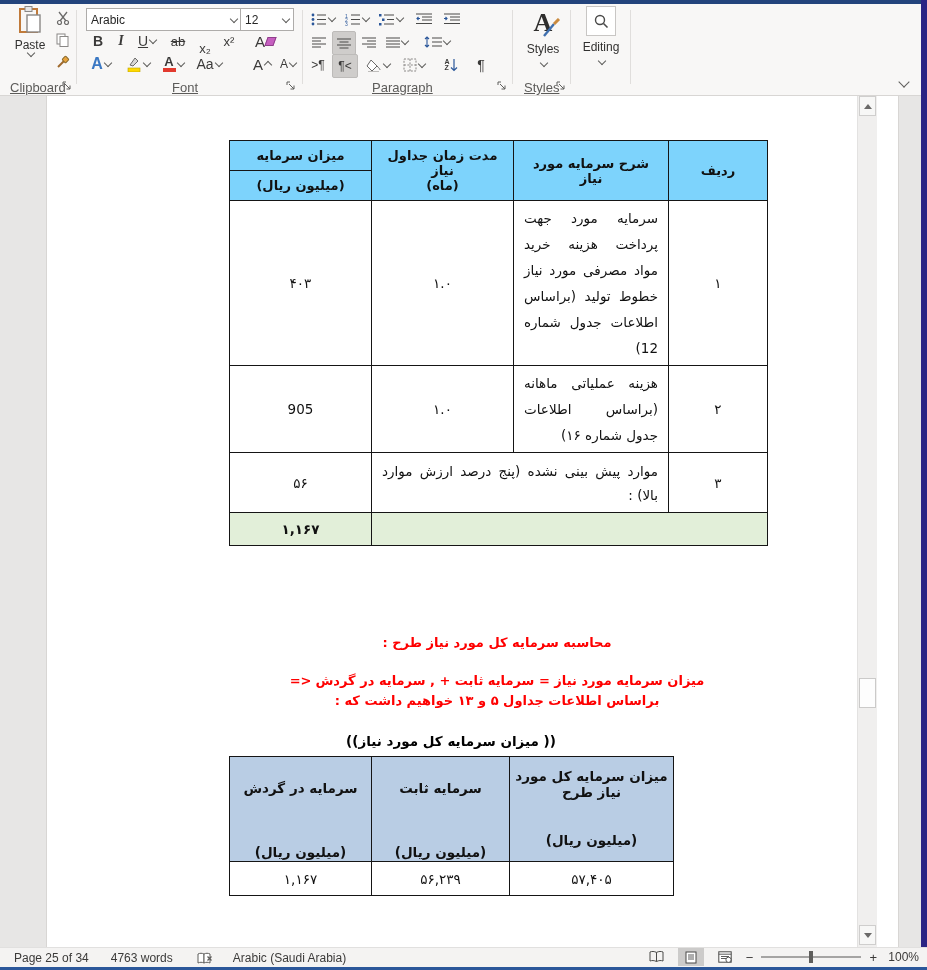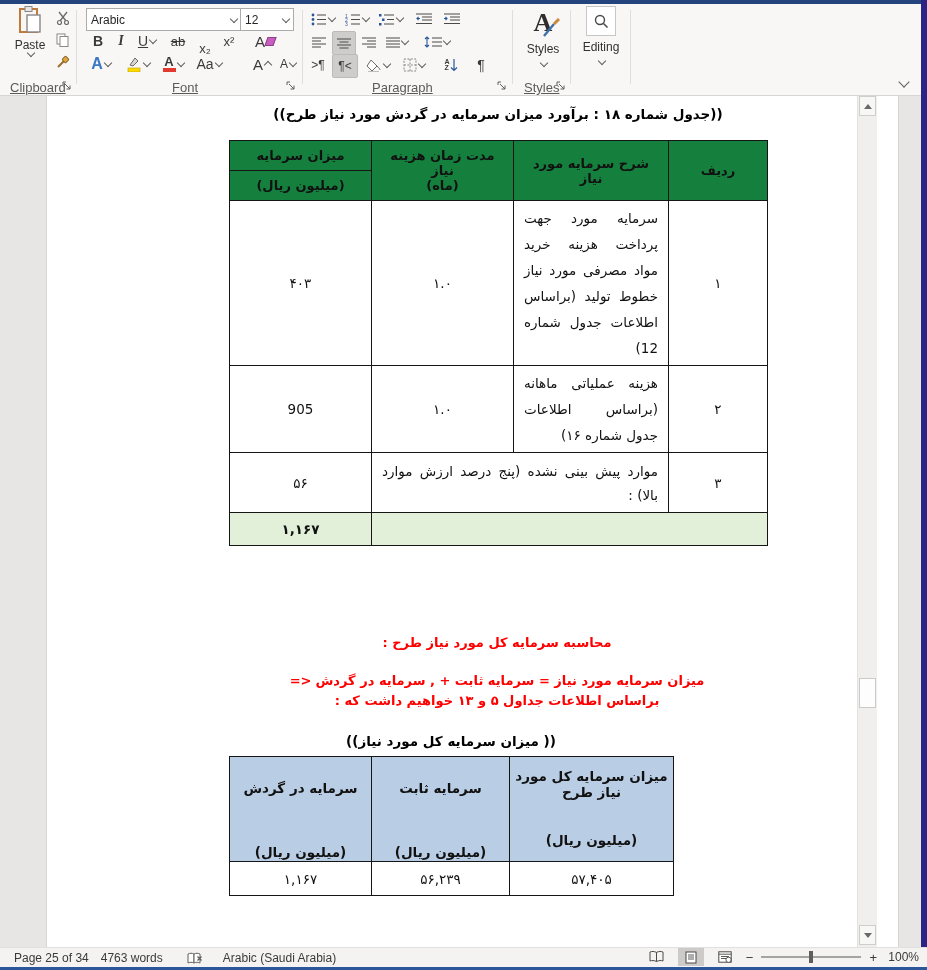--- a/index.html
+++ b/index.html
@@ -22,21 +22,21 @@
   #paste-btn .lbl{font-size:12px;color:#323130;margin-top:4px;}
   .mini{position:absolute;width:22px;height:20px;display:flex;align-items:center;justify-content:center;cursor:pointer;}
   
   #canvas{position:absolute;left:0;top:95px;width:921px;height:852px;background:#e7e6e5;}
   #page{position:absolute;left:46px;top:0;width:851px;height:852px;background:#fff;border-left:1px solid #d8d6d4;border-right:1px solid #d8d6d4;}
   .fa{font-family:"DejaVu Sans",sans-serif;}
   
   #t1-title{position:absolute;left:182px;top:11px;width:538px;text-align:center;font-weight:bold;font-size:13.5px;color:#000;}
   #t1{position:absolute;left:182px;top:45px;border-collapse:collapse;table-layout:fixed;direction:rtl;}
   #t1 td{border:1px solid #151515;text-align:center;vertical-align:middle;font-size:13.5px;color:#111;padding:2px 6px;}
-  #t1 .hd{background:#15803d;font-weight:bold;font-size:13px;}
+  #t1 .hd{background:#7dd3fc;font-weight:bold;font-size:13px;}
   #t1 .desc{text-align:justify;text-justify:inter-word;line-height:26px;padding:4px 10px;font-size:13.5px;}
   #t1 .tot td{background:#e2efd9;font-weight:bold;}
   
   .note{position:absolute;left:150px;width:600px;text-align:center;color:#fe0000;font-weight:bold;font-size:13px;}
   #note2wrap{position:absolute;left:150px;width:600px;display:flex;direction:ltr;justify-content:center;gap:4px;color:#fe0000;font-weight:bold;font-size:13px;}
   
   #t2-title{position:absolute;left:182px;top:638px;width:444px;text-align:center;font-weight:bold;font-size:13.5px;color:#000;}
   #t2{position:absolute;left:182px;top:661px;border-collapse:collapse;table-layout:fixed;direction:rtl;}
   #t2 td{border:1px solid #151515;text-align:center;font-size:13.5px;color:#111;}
   #t2 .hd{background:#b9cde4;font-weight:bold;height:88px;vertical-align:top;}
@@ -328,35 +328,34 @@
     <div class="vdiv" style="left:630px;"></div>
 
     <div style="position:absolute;left:898px;top:68px;cursor:pointer;">
       <span class="chv big"></span>
     </div>
   </div>
 
   <div id="canvas">
     <div id="page" class="fa">
 
-      <div id="t1-title" class="fa" dir="rtl">((جدول شماره ۱۸ : برآورد میزان سرمایه در گردش مورد نیاز طرح))</div>
 
       <table id="t1">
         <colgroup>
             <col style="width:99px;">
             <col style="width:155px;">
             <col style="width:142px;">
             <col style="width:142px;">
           </colgroup>
         <tbody>
             <tr style="height:30px;">
           <td rowspan="2" class="hd">ردیف</td>
           <td rowspan="2" class="hd">شرح سرمایه مورد نیاز</td>
           <td rowspan="2" class="hd">
-            <div>مدت زمان هزینه نیاز</div>
+            <div>مدت زمان جداول نیاز</div>
             <div>(ماه)</div>
           </td>
           <td class="hd">میزان سرمایه</td>
         </tr>
         <tr style="height:30px;">
           <td class="hd">(میلیون ریال)</td>
         </tr>
         <tr style="height:157px;">
           <td>۱</td>
           <td class="desc">سرمایه مورد جهت پرداخت هزینه خرید مواد مصرفی مورد نیاز خطوط تولید (براساس اطلاعات جدول شماره 12)</td>
@@ -435,21 +434,21 @@
       <div class="sb-btn" style="top:830px;">
           <span class="tri-down"></span>
         </div>
     </div>
   </div>
 
   <div id="right-strip"></div>
 
   <div id="statusbar">
     <span class="sitem">Page 25 of 34</span>
-    <span class="sitem" style="margin-left:12px;">4763 words</span>
+    <span class="sitem" style="margin-left:22px;">4763 words</span>
     <span class="sitem" style="margin-left:24px;">
       <svg width="16" height="13" viewBox="0 0 16 13">
           <path d="M1 2 C3 1 5 1 7 2 V11 C5 10 3 10 1 11 Z" fill="#fff" stroke="#5f5e5c"></path>
           <path d="M13 2 C11 1 9 1 7 2 V11 C9 10 11 10 13 11 Z" fill="#fff" stroke="#5f5e5c"></path>
           <path d="M10.5 4.5 L14.5 8.5 M14.5 4.5 L10.5 8.5" stroke="#5f5e5c" stroke-width="1.3"></path>
         </svg>
     </span>
     <span class="sitem" style="margin-left:20px;">Arabic (Saudi Arabia)</span>
   </div>
   <div id="sb-right">

